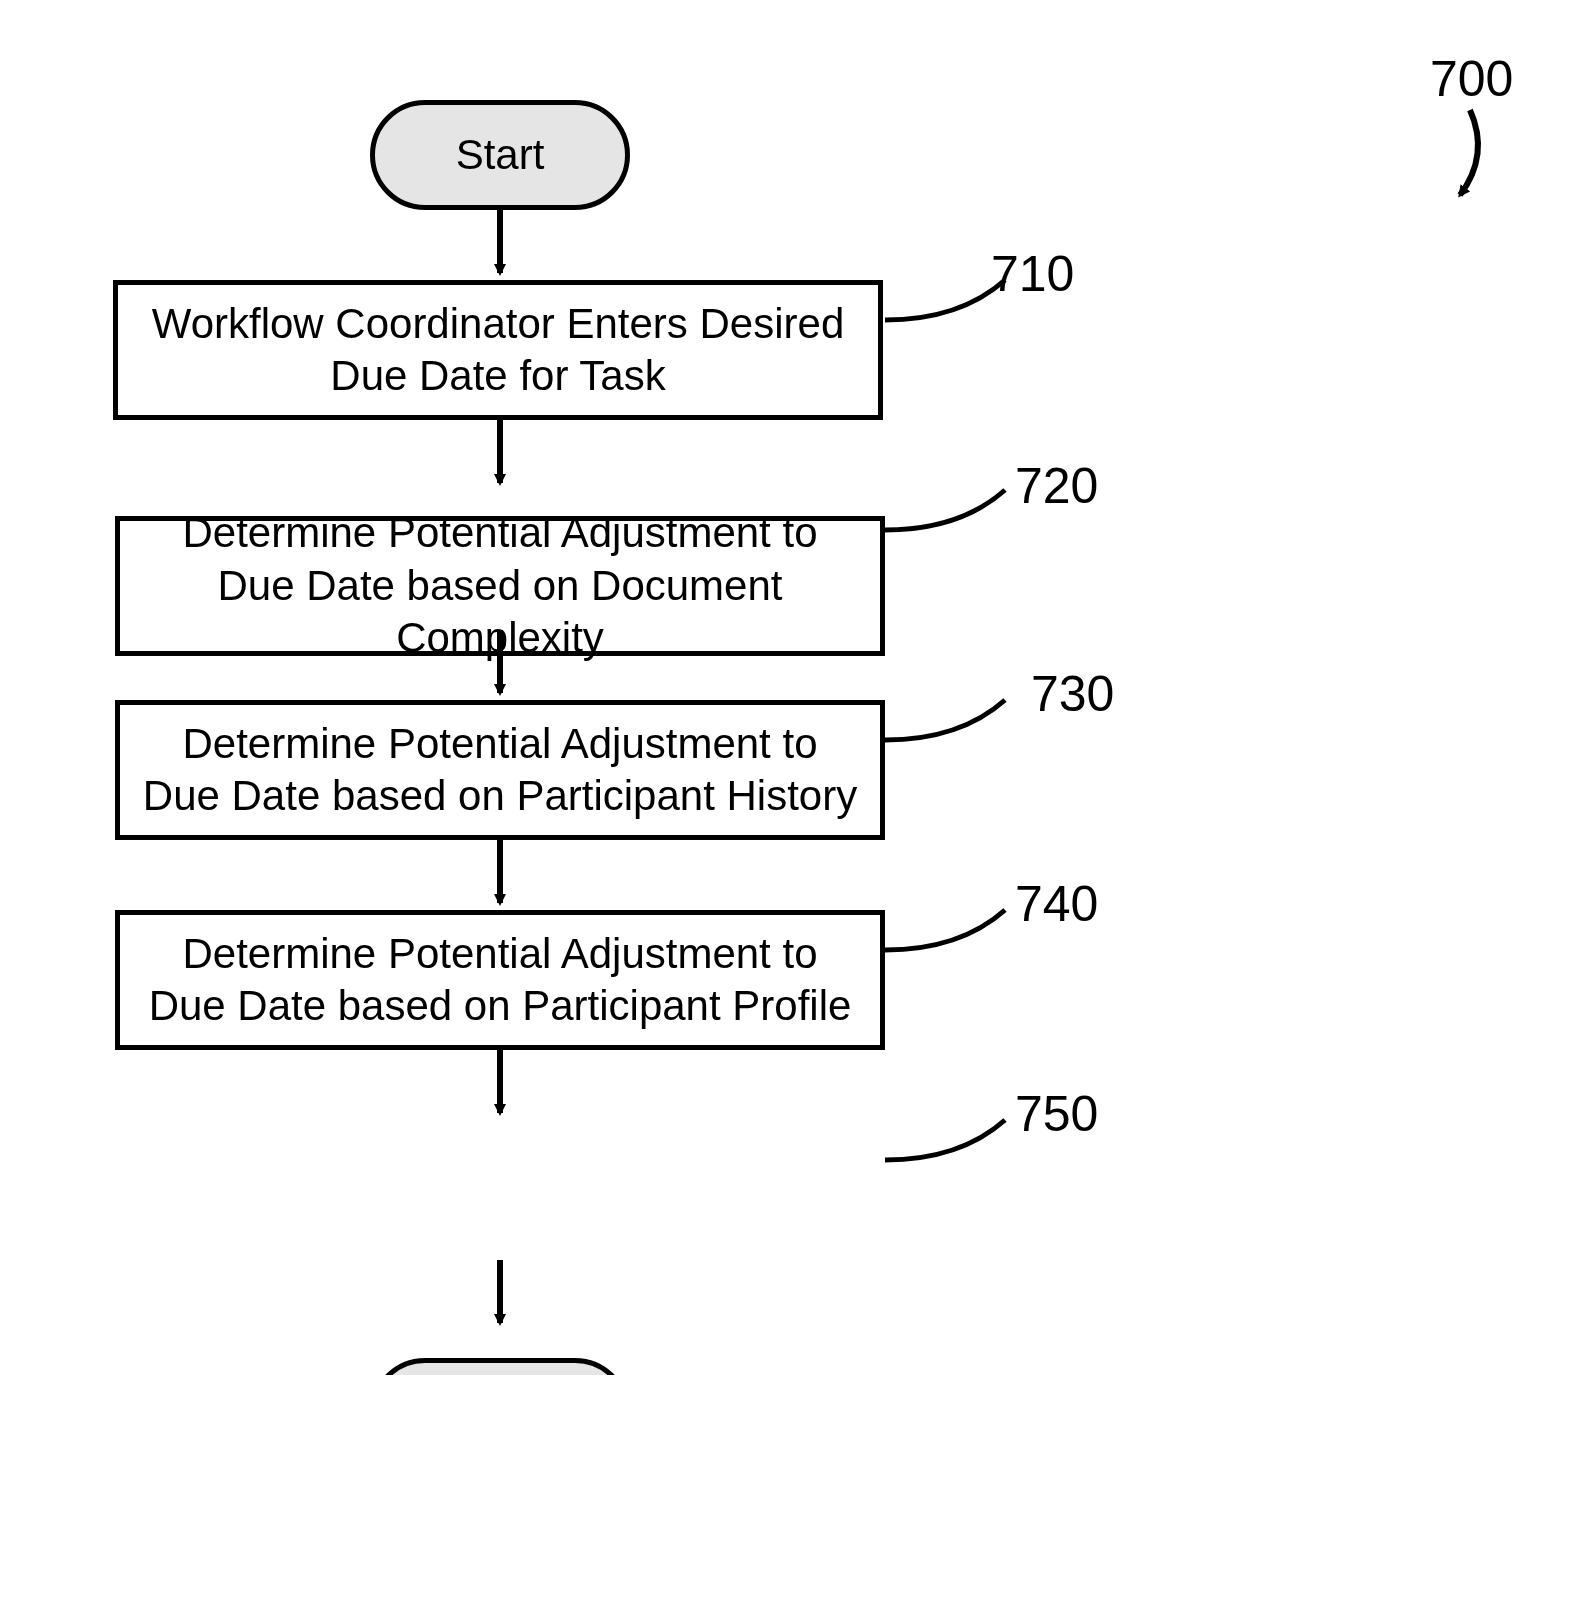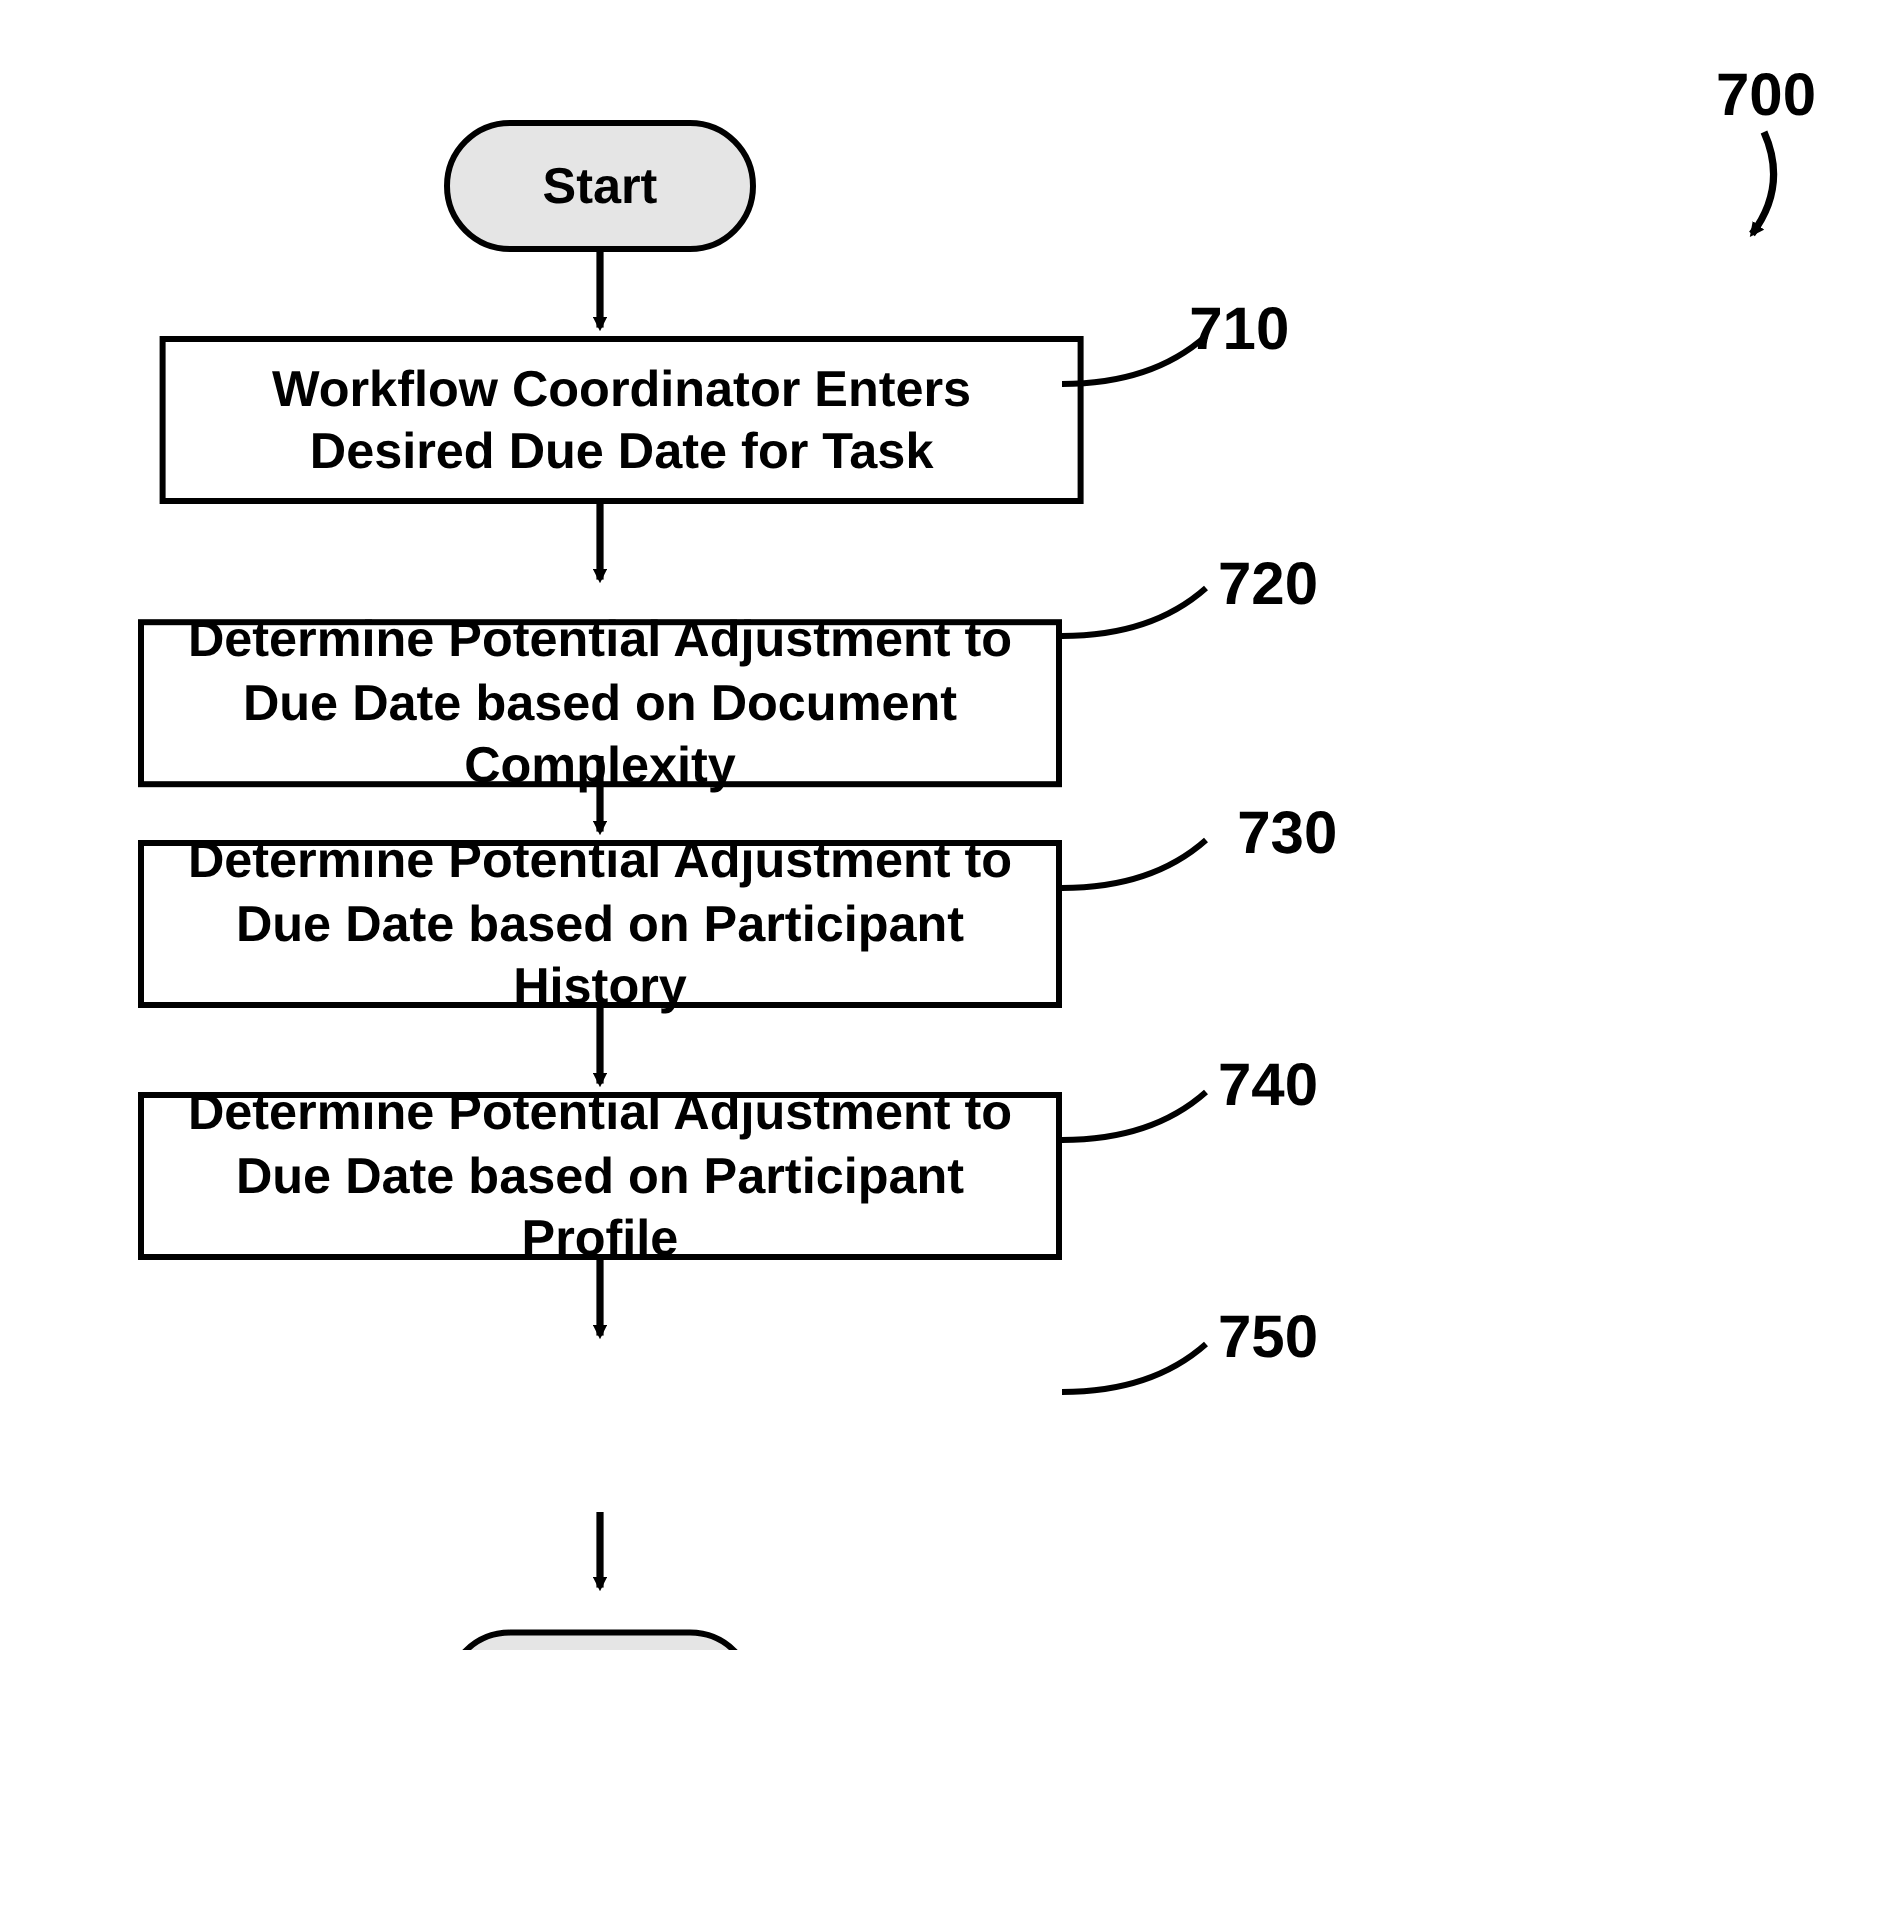--- a/index.html
+++ b/index.html
@@ -5,21 +5,20 @@
   html, body {
     margin: 0;
     padding: 0;
     background: #ffffff;
     font-family: Arial, Helvetica, sans-serif;
   }
   .canvas {
     position: relative;
     width: 1586px;
     height: 1375px;
-    font-weight: bold;
   }
   .terminator {
     position: absolute;
     border: 5px solid #000;
     border-radius: 60px;
     display: flex;
     align-items: center;
     justify-content: center;
     font-size: 42px;
     background: #e5e5e5;
@@ -53,21 +52,21 @@
 <body>
 
 <div class="canvas">
 
   <div class="ref-label" style="left:1430px; top:50px;">700</div>
 
   <div class="terminator" style="left:370px; top:100px; width:260px; height:110px;">
     <span>Start</span>
   </div>
 
-  <div class="process" style="left:133px; top:280px; width:770px; height:140px;">
+  <div class="process" style="left:113px; top:280px; width:770px; height:140px;">
     <span>Workflow Coordinator Enters Desired Due Date for Task</span>
   </div>
   <div class="ref-label" style="left:991px; top:245px;">710</div>
 
   <div class="process" style="left:115px; top:516px; width:770px; height:140px;">
     <span>Determine Potential Adjustment to Due Date based on Document Complexity</span>
   </div>
   <div class="ref-label" style="left:1015px; top:457px;">720</div>
 
   <div class="process" style="left:115px; top:700px; width:770px; height:140px;">

